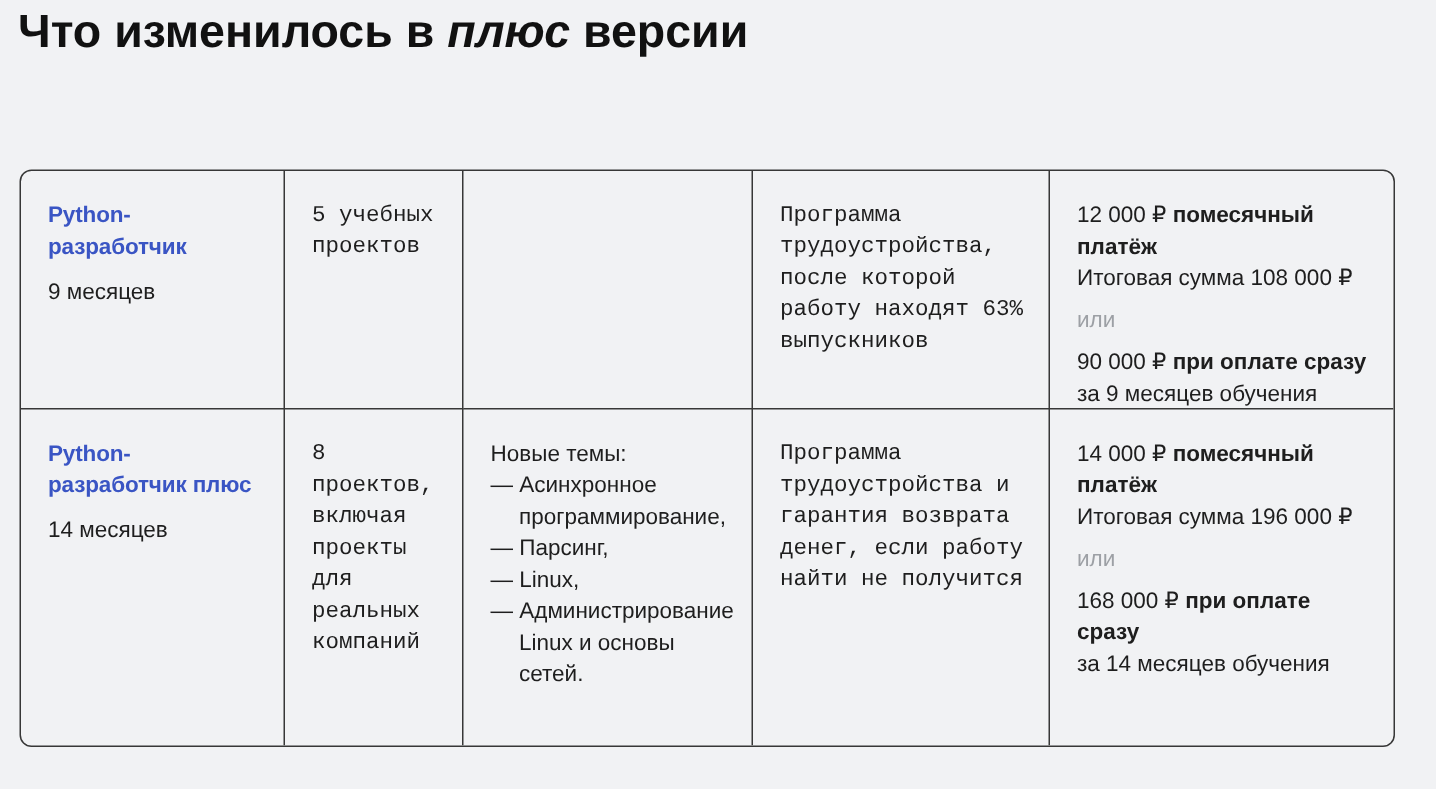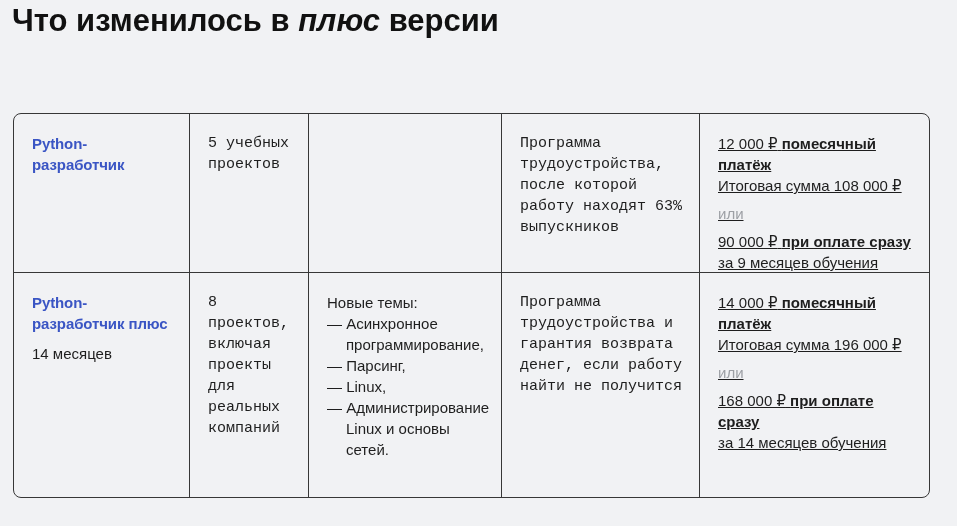--- a/index.html
+++ b/index.html
@@ -45,21 +45,21 @@
     grid-template-rows: 158px 1fr;
     background: var(--background);
     overflow: hidden;
   }
   .cell {
     border-right: 1px solid var(--border);
     padding: 19px 12px 8px 18px;
     font-size: 15px;
     line-height: 1.4;
   }
-  .cell.last-col { border-right: none; text-decoration: underline; }
+  .cell.last-col { border-right: none; }
   .cell.row2 { border-top: 1px solid var(--border); }
   .course-name {
     color: var(--accent-blue);
     font-weight: 700;
     letter-spacing: -0.1px;
     margin: 0 0 9px 0;
     max-width: 152px;
   }
   .course-duration { margin: 0; }
   .plain-text { margin: 0; font-family: Liberation Mono, monospace; }
@@ -83,20 +83,21 @@
 </style>
 </head>
 <body>
 
 <h1 class="title"><span>Что изменилось в </span><em>плюс</em><span> версии</span></h1>
 
 <div class="table">
 
   <div class="cell">
     <p class="course-name">Python-разработчик</p>
+    <p class="course-duration">9 месяцев</p>
   </div>
   <div class="cell">
     <p class="plain-text">5 учебных проектов</p>
   </div>
   <div class="cell"></div>
   <div class="cell">
     <p class="plain-text">Программа трудоустройства, после которой работу находят 63% выпускников</p>
   </div>
   <div class="cell last-col">
     <p class="price-para"><span>12 000 ₽</span> <b>помесячный платёж</b><br><span>Итоговая сумма 108 000 ₽</span></p>

